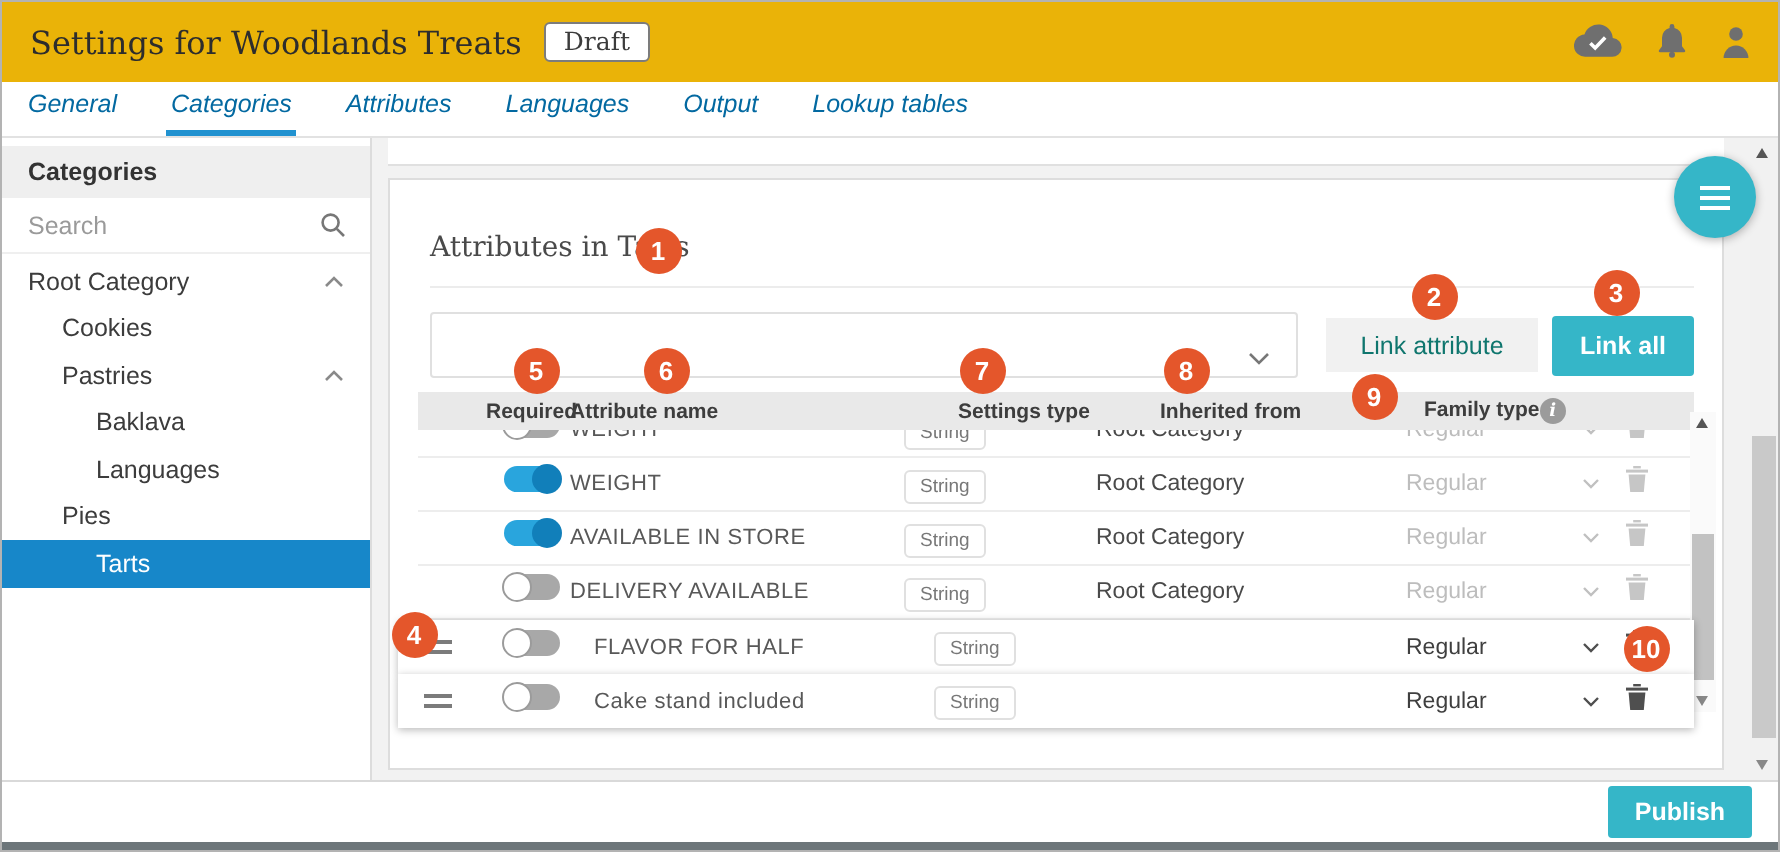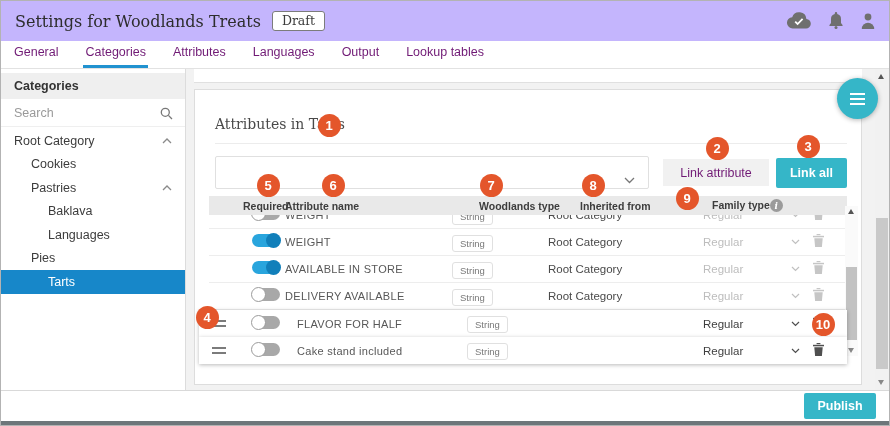--- a/index.html
+++ b/index.html
@@ -1,28 +1,28 @@
 <!DOCTYPE html>
 <html><head>
 <meta charset="utf-8">
 <style>
   * { box-sizing: border-box; margin: 0; padding: 0; }
   body { font-family: "Liberation Sans", sans-serif; background:#fff; }
   .screen { width:890px; height:426px; border:1px solid #b3b3b3; position:relative; background:#fff; overflow:hidden; }
 
   
-  .app-header { height:40px; display:flex; align-items:center; padding-left:14px; position:relative; background:#c4b5fd; }
+  .app-header { height:40px; display:flex; align-items:center; padding-left:14px; position:relative; background:#eab308; }
   .app-title { font-family:"DejaVu Serif", serif; font-size:16px; color:#2d2d2d; }
   .draft-badge { margin-left:11px; border:1px solid #7c7c7c; border-radius:3px; padding:1px 9px 2px; font-family:"DejaVu Serif", serif; font-size:12.5px; color:#3c3c3c; background:#fff; }
   .header-icons { position:absolute; right:14px; top:11px; display:flex; gap:18px; align-items:center; }
   .header-icons .hicon { display:inline-flex; cursor:pointer; }
 
   
   .tab-bar { height:28px; border-bottom:1px solid #e2e2e2; display:flex; gap:27px; padding-left:13px; align-items:flex-end; background:#fff; }
-  .tab { font-size:12.5px; color:#701a75; padding-bottom:9px; position:relative; cursor:pointer; white-space:nowrap; }
+  .tab { font-size:12.5px; color:#0369a1; padding-bottom:9px; position:relative; cursor:pointer; white-space:nowrap;font-style:italic; }
   .tab.active::after { content:""; position:absolute; left:-2px; right:-2px; bottom:0; height:3px; background:#2192d0; }
 
   
   .content { display:flex; height:321px; position:relative; }
 
   .sidebar { width:185px; border-right:1px solid #dcdcdc; background:#fff; flex:none; }
   .side-title { margin-top:4px; height:26px; background:#efefef; display:flex; align-items:center; padding-left:13px; font-weight:bold; font-size:12.5px; color:#333; }
   .side-search { height:28px; display:flex; align-items:center; padding:0 13px; border-bottom:1px solid #efefef; position:relative; }
   .side-search input { border:none; outline:none; font-size:12.5px; width:100%; color:#444; background:transparent; font-family:"Liberation Sans",sans-serif; }
   .side-search input::placeholder { color:#9a9a9a; }
@@ -37,21 +37,21 @@
 
   .main { flex:1; background:#f2f2f2; position:relative; }
   .scroll-remnant { position:absolute; top:0; left:8px; right:13px; height:14px; background:#fff; border-bottom:1px solid #e0e0e0; }
   .card { position:absolute; top:20px; left:8px; right:13px; bottom:5px; background:#fff; border:1px solid #ddd; padding:0 14px; }
   .card-heading { margin:26px 0 0 6px; font-family:"DejaVu Serif", serif; font-size:14px; color:#4a4a4a; }
   .heading-rule { margin:11px 0 0 6px; border-bottom:1px solid #ececec; }
 
   .controls { display:flex; align-items:center; margin:12px 0 0 6px; }
   .attr-select { flex:1; height:33px; border:1px solid #e0e0e0; border-radius:2px; background:#fff; position:relative; cursor:pointer; }
   .attr-select .sel-chevron { position:absolute; right:13px; top:13px; }
-  .btn-link-attr { width:106px; height:27px; background:#f1f1f1; color:#701a75; font-size:12.5px; border:none; margin-left:14px; cursor:pointer; font-family:"Liberation Sans",sans-serif; }
+  .btn-link-attr { width:106px; height:27px; background:#f1f1f1; color:#0f766e; font-size:12.5px; border:none; margin-left:14px; cursor:pointer; font-family:"Liberation Sans",sans-serif; }
   .btn-link-all { width:71px; height:30px; background:#35b6c8; color:#fff; font-weight:bold; font-size:12.5px; border:none; border-radius:2px; margin-left:7px; cursor:pointer; font-family:"Liberation Sans",sans-serif; }
 
   .attr-table { margin-top:7px; }
   .t-head, .row { display:grid; grid-template-columns:70px 170px 95px 155px 92px 22px 26px; align-items:center; }
   .t-head { height:19px; background:#e9e9e9; font-size:10.5px; font-weight:bold; color:#3d3d3d; white-space:nowrap; }
   .h-required { padding-left:34px; }
   .h-name { padding-left:6px; }
   .h-type { padding-left:30px; }
   .h-inherited { padding-left:36px; }
   .h-family { padding-left:13px; display:flex; }
@@ -205,21 +205,21 @@
             </span>
           </div>
           <button class="btn-link-attr">Link attribute</button>
           <button class="btn-link-all">Link all</button>
         </div>
 
         <div class="attr-table">
           <div class="t-head">
               <div class="h-required"><span>Required</span></div>
               <div class="h-name"><span>Attribute name</span></div>
-              <div class="h-type"><span>Woodlands type</span></div>
+              <div class="h-type"><span>Settings type</span></div>
               <div class="h-inherited"><span>Inherited from</span></div>
               <div class="h-family">
                 <span>Family type</span>
                 <span class="info-badge">i</span>
               </div>
               <div></div>
               <div></div>
             </div>
           <div class="t-body">
               <div class="row-clip">

